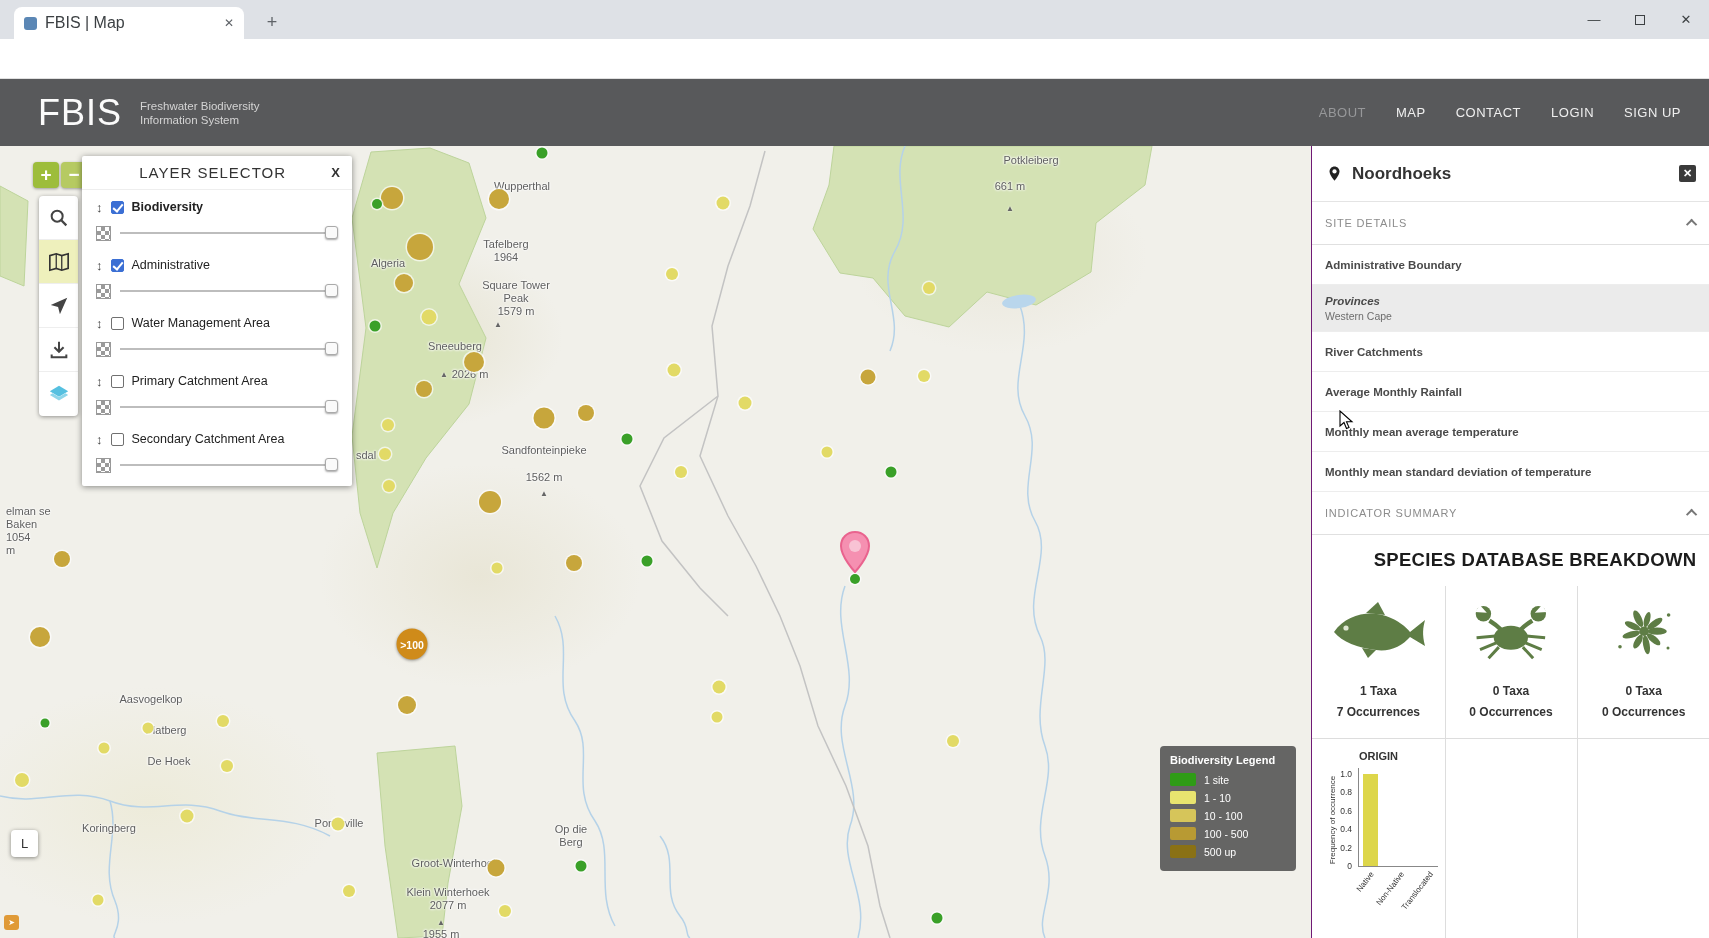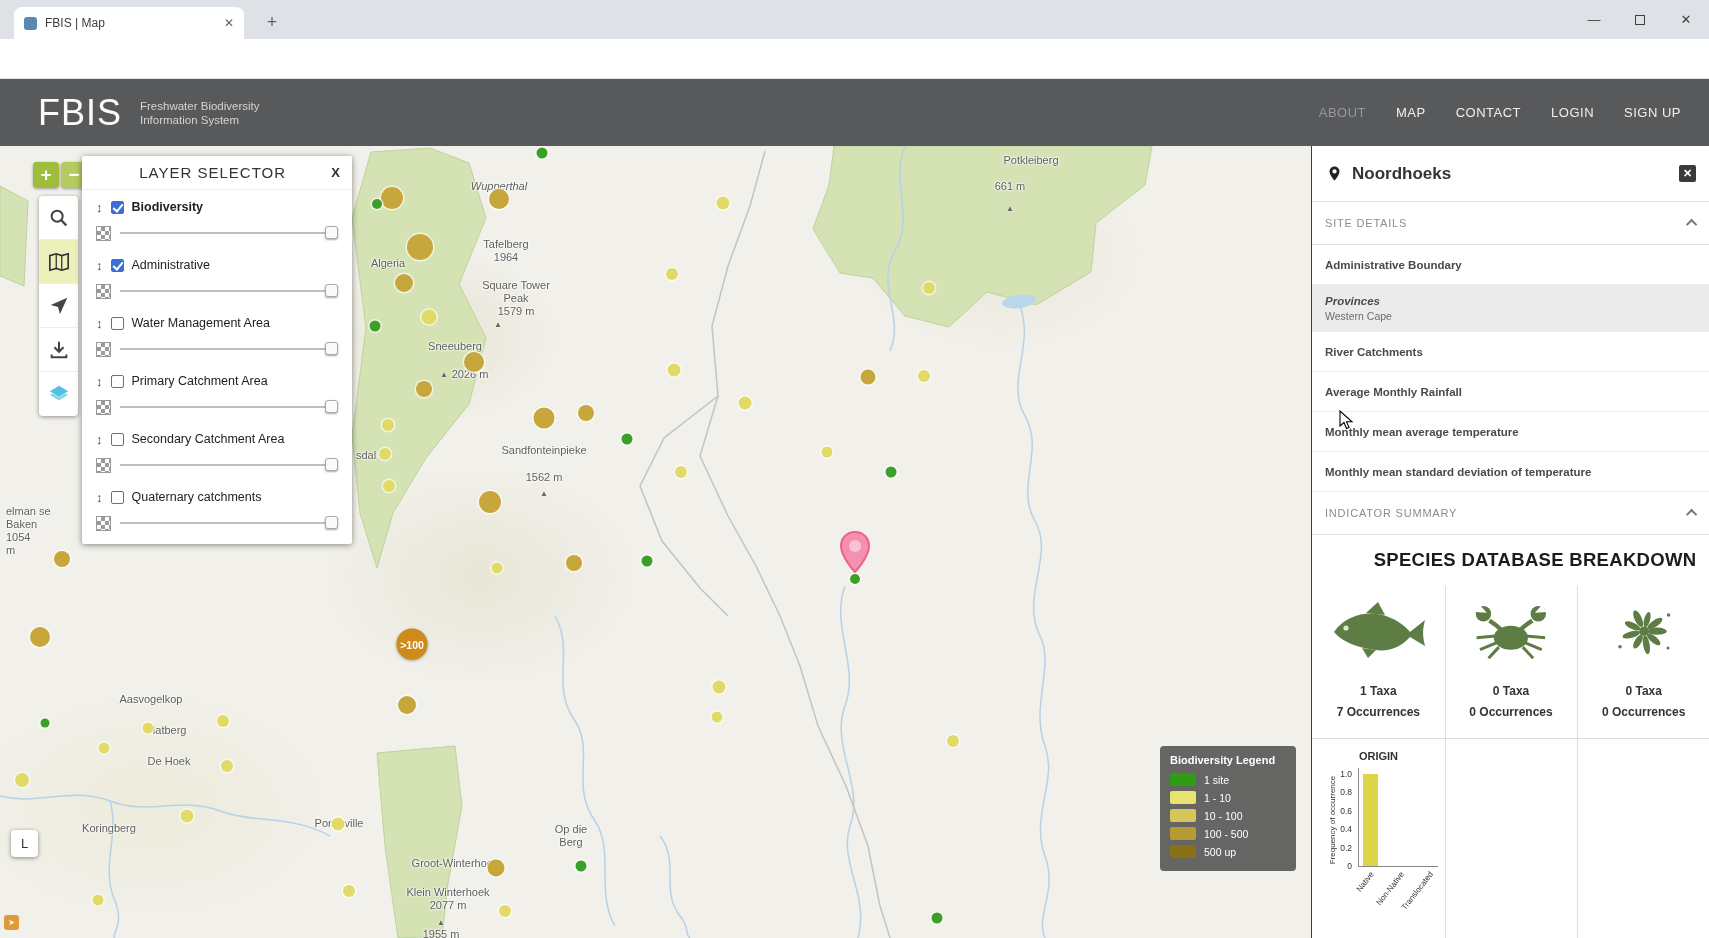--- a/index.html
+++ b/index.html
@@ -4,21 +4,21 @@
 <style>
   html,body{margin:0;padding:0;width:1709px;height:938px;overflow:hidden;
     font-family:"Liberation Sans",sans-serif;background:#fff;position:relative;}
   *{box-sizing:border-box;}
 
   
   .tabstrip{position:absolute;left:0;top:0;width:1709px;height:39px;background:#dee1e6;}
   .tab{position:absolute;left:14px;top:7px;width:230px;height:32px;background:#fff;
     border-radius:8px 8px 0 0;display:flex;align-items:center;padding:0 10px;gap:8px;}
   .tab-fav{width:13px;height:13px;border-radius:3px;background:#5b87b5;flex:none;}
-  .tab-title{font-size:12px;color:#3c4043;flex:1;white-space:nowrap;overflow:hidden;}
+  .tab-title{font-size:16px;color:#3c4043;flex:1;white-space:nowrap;overflow:hidden;}
   .tab-close{font-size:12px;color:#5f6368;cursor:default;}
   .newtab{position:absolute;left:258px;top:8px;width:28px;height:28px;display:flex;
     align-items:center;justify-content:center;font-size:18px;color:#5f6368;}
   .wincontrols{position:absolute;right:0;top:0;height:39px;display:flex;}
   .winbtn{width:46px;height:39px;display:flex;align-items:center;justify-content:center;color:#3c4043;font-size:13px;}
   .winbtn .sq{width:10px;height:10px;border:1px solid #3c4043;}
   .toolbar{position:absolute;left:0;top:39px;width:1709px;height:40px;background:#fff;border-bottom:1px solid #e0e0e0;}
   .navbtn{position:absolute;top:48px;font-size:17px;color:#5f6368;}
   .omnibox{position:absolute;left:112px;top:45px;width:1316px;height:30px;background:#f1f3f4;
     border-radius:15px;display:flex;align-items:center;padding:0 12px;gap:9px;color:#5f6368;}
@@ -239,21 +239,21 @@
     </g>
     <g fill="none" stroke="#c3c3c3" stroke-width="1.5">
       <path d="M765,5 L750,60 L728,120 L712,180 L718,250 L700,310 L728,370 L756,420 L780,470 L800,520 L818,580 L846,640 L868,700 L880,760 L890,792"></path>
       <path d="M718,250 L664,292 L640,340 L662,395 L700,442 L728,470"></path>
     </g>
   </svg>
 
   <div class="lake" style="left:1002px;top:149px;width:34px;height:13px;"></div>
 
   <div id="map-labels">
-      <div class="map-label" style="left: 499px; top: 40px; font-style: italic;">Wupperthal</div>
+      <div class="map-label" style="left: 522px; top: 40px;">Wupperthal</div>
       <div class="map-label" style="left: 1007px; top: 14px; padding-left: 48px;">Potkleiberg</div>
       <div class="map-label" style="left: 1010px; top: 40px;">661 m</div>
       <div class="map-label" style="left: 388px; top: 117px;">Algeria</div>
       <div class="map-label" style="left: 506px; top: 105px;">Tafelberg
 1964</div>
       <div class="map-label" style="left: 516px; top: 152px;">Square Tower
 Peak
 1579 m</div>
       <div class="map-label" style="left: 455px; top: 200px;">Sneeuberg</div>
       <div class="map-label" style="left: 470px; top: 228px;">2026 m</div>
@@ -446,33 +446,20 @@
             <span class="cb"></span>
             <span class="layer-label">Secondary Catchment Area</span>
           </div>
           <div class="slider-row">
             <span class="checker"></span>
             <div class="track">
               <div class="knob"></div>
             </div>
           </div>
         </div>
-        <div class="layer-group">
-          <div class="layer-row">
-            <span class="lg-handle"></span>
-            <span class="cb"></span>
-            <span class="layer-label">Quaternary catchments</span>
-          </div>
-          <div class="slider-row">
-            <span class="checker"></span>
-            <div class="track">
-              <div class="knob"></div>
-            </div>
-          </div>
-        </div>
       </div>
   </div>
 
   <div class="legendbox">
     <div class="legend-title">Biodiversity Legend</div>
     <div id="legend-items">
         <div class="legend-item">
           <span class="legend-swatch" style="background: rgb(47, 156, 22);"></span>
           <span class="legend-label">1 site</span>
         </div>

